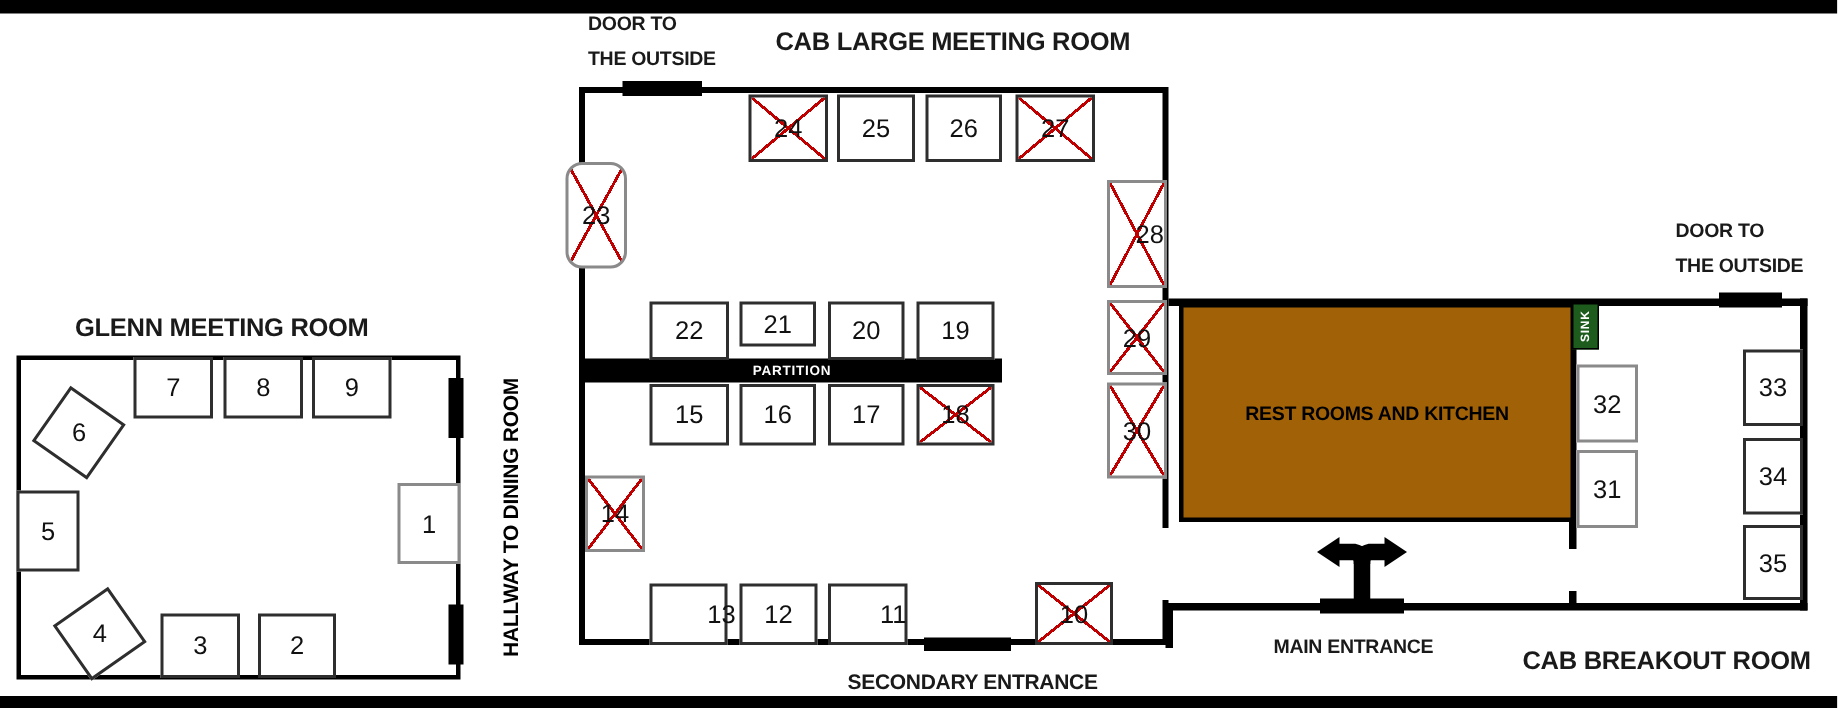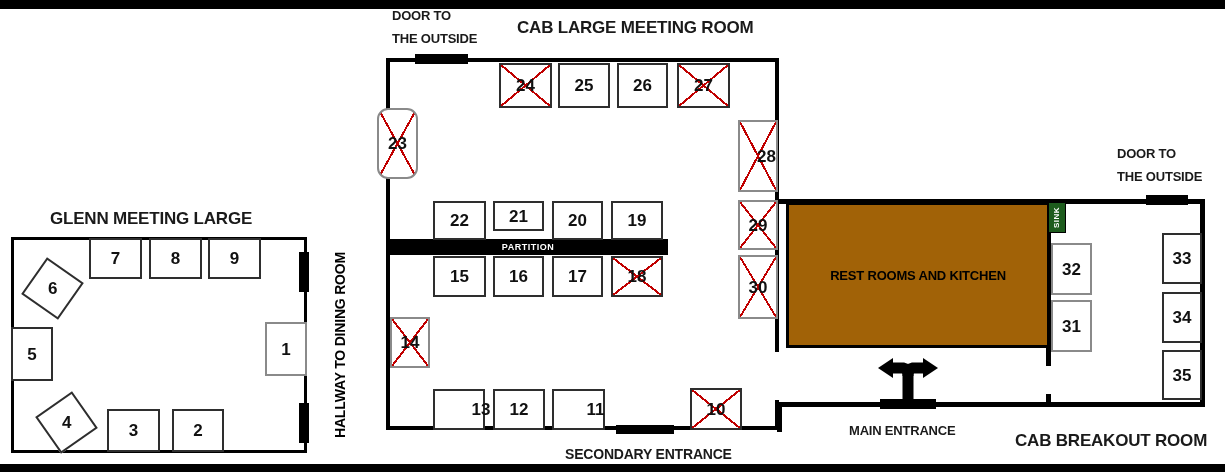--- a/index.html
+++ b/index.html
@@ -38,21 +38,21 @@
     border: 2px solid #2e2e2e;
     background-color: #ffffff;
     box-sizing: border-box;
     display: flex;
     align-items: center;
     justify-content: center;
   }
   .table.gray { border-color: #8a8a8a; }
   .table .table-num {
     font-size: 17px;
-    font-weight: bold;
+    font-weight: normal;
     color: #111;
     line-height: 1;
   }
   .table.crossed {
     background-image:
       linear-gradient(to top right,    transparent calc(50% - 1px), var(--cross-color) calc(50% - 1px), var(--cross-color) calc(50% + 1px), transparent calc(50% + 1px)),
       linear-gradient(to bottom right, transparent calc(50% - 1px), var(--cross-color) calc(50% - 1px), var(--cross-color) calc(50% + 1px), transparent calc(50% + 1px));
   }
 
   #partition-bar {
@@ -248,21 +248,21 @@
         <span class="table-num">33</span>
       </div>
       <div class="table" style="left: 1162px; top: 292px; width: 40px; height: 51px;">
         <span class="table-num">34</span>
       </div>
       <div class="table" style="left: 1162px; top: 350px; width: 40px; height: 50px;">
         <span class="table-num">35</span>
       </div>
     </div>
 
-  <div class="lbl lbl-big" style="left:50px;top:209px;">GLENN MEETING LARGE</div>
+  <div class="lbl lbl-big" style="left:50px;top:209px;">GLENN MEETING ROOM</div>
   <div class="lbl lbl-big" style="left:517px;top:18px;">CAB LARGE MEETING ROOM</div>
   <div class="lbl lbl-big" style="left:1015px;top:431px;">CAB BREAKOUT ROOM</div>
 
   <div class="lbl lbl-small" style="left:392px;top:8px;">DOOR TO</div>
   <div class="lbl lbl-small" style="left:392px;top:31px;">THE OUTSIDE</div>
 
   <div class="lbl lbl-small" style="left:1117px;top:146px;">DOOR TO</div>
   <div class="lbl lbl-small" style="left:1117px;top:169px;">THE OUTSIDE</div>
 
   <div class="lbl lbl-small" style="left:849px;top:423px;">MAIN ENTRANCE</div>

